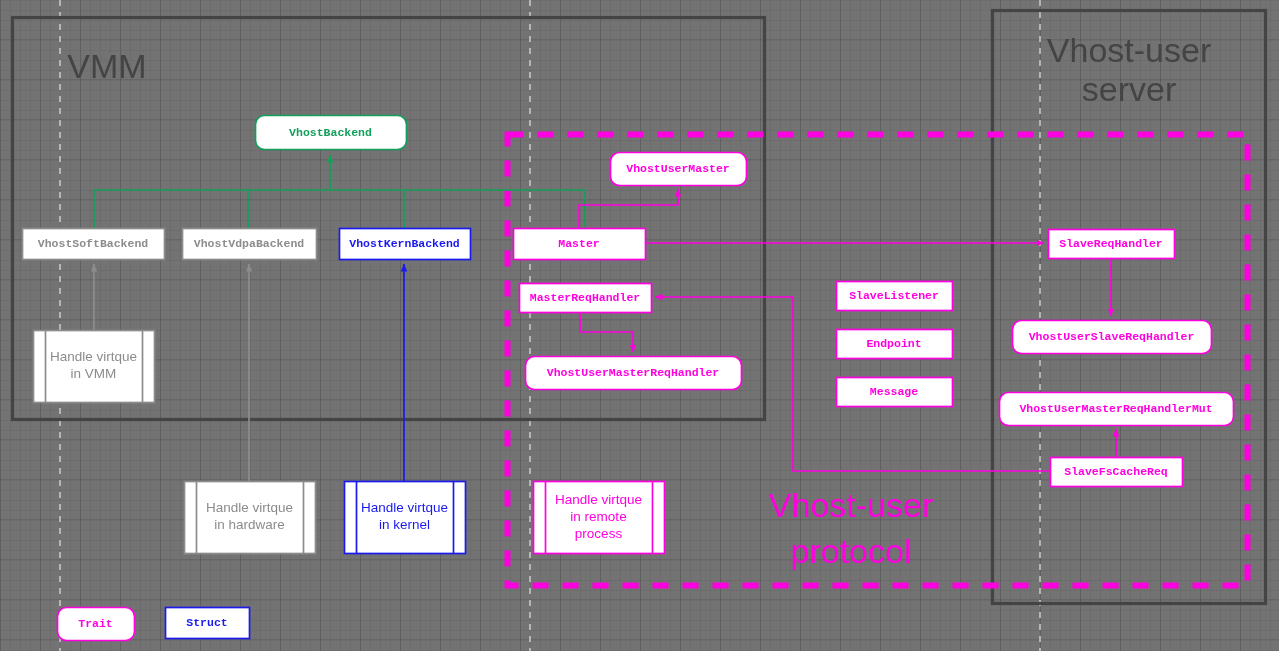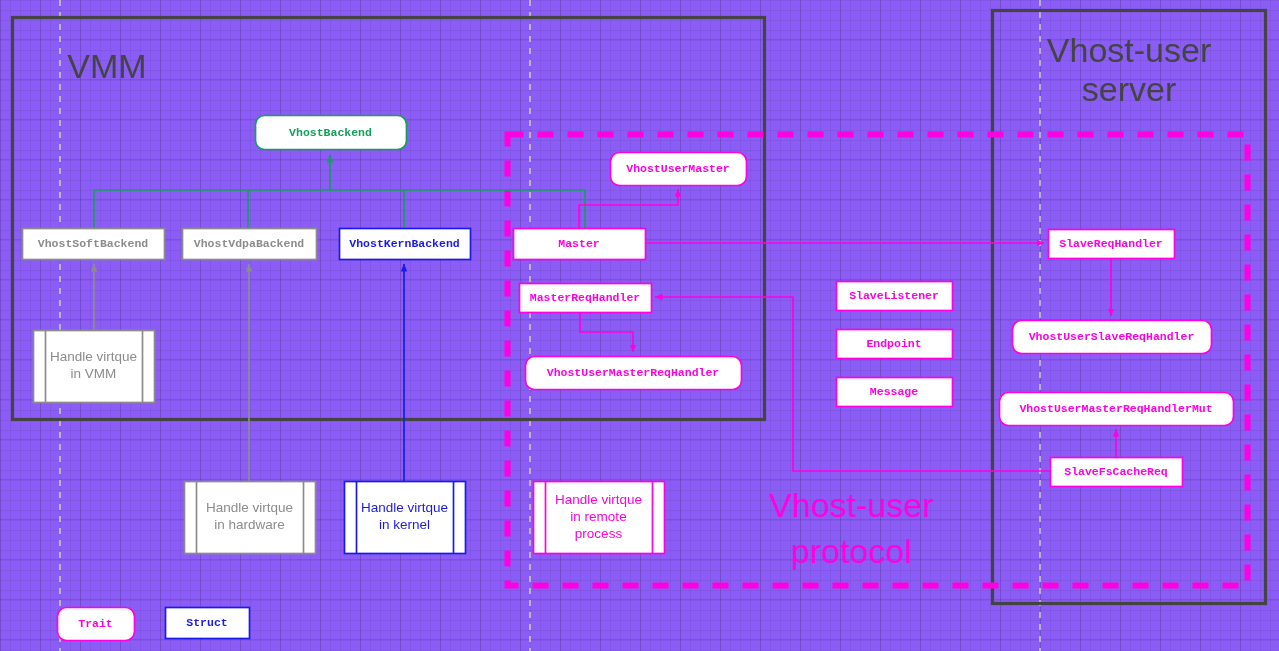--- a/index.html
+++ b/index.html
@@ -1,17 +1,17 @@
 <!DOCTYPE html>
 <html><head>
 <meta charset="utf-8">
 <style>
   html,body{margin:0;padding:0;background:#ffffff;}
   body{font-family:"Liberation Sans",sans-serif;}
-  #stage{position:relative;width:1279px;height:651px;overflow:hidden;background:#8b5cf6;text-decoration:underline;}
+  #stage{position:relative;width:1279px;height:651px;overflow:hidden;background:#737373;text-decoration:underline;}
   #gridlayer{position:absolute;inset:0;
     background-image:
       linear-gradient(to right, rgba(0,0,0,0.055) 1px, transparent 1px),
       linear-gradient(to bottom, rgba(0,0,0,0.055) 1px, transparent 1px),
       linear-gradient(to right, rgba(0,0,0,0.115) 1px, transparent 1px),
       linear-gradient(to bottom, rgba(0,0,0,0.115) 1px, transparent 1px);
     background-size:10px 10px,10px 10px,40px 40px,40px 40px;
     background-position:0 0,0 0,0 0,0 -1px;
   }
   svg{position:absolute;left:0;top:0;}

